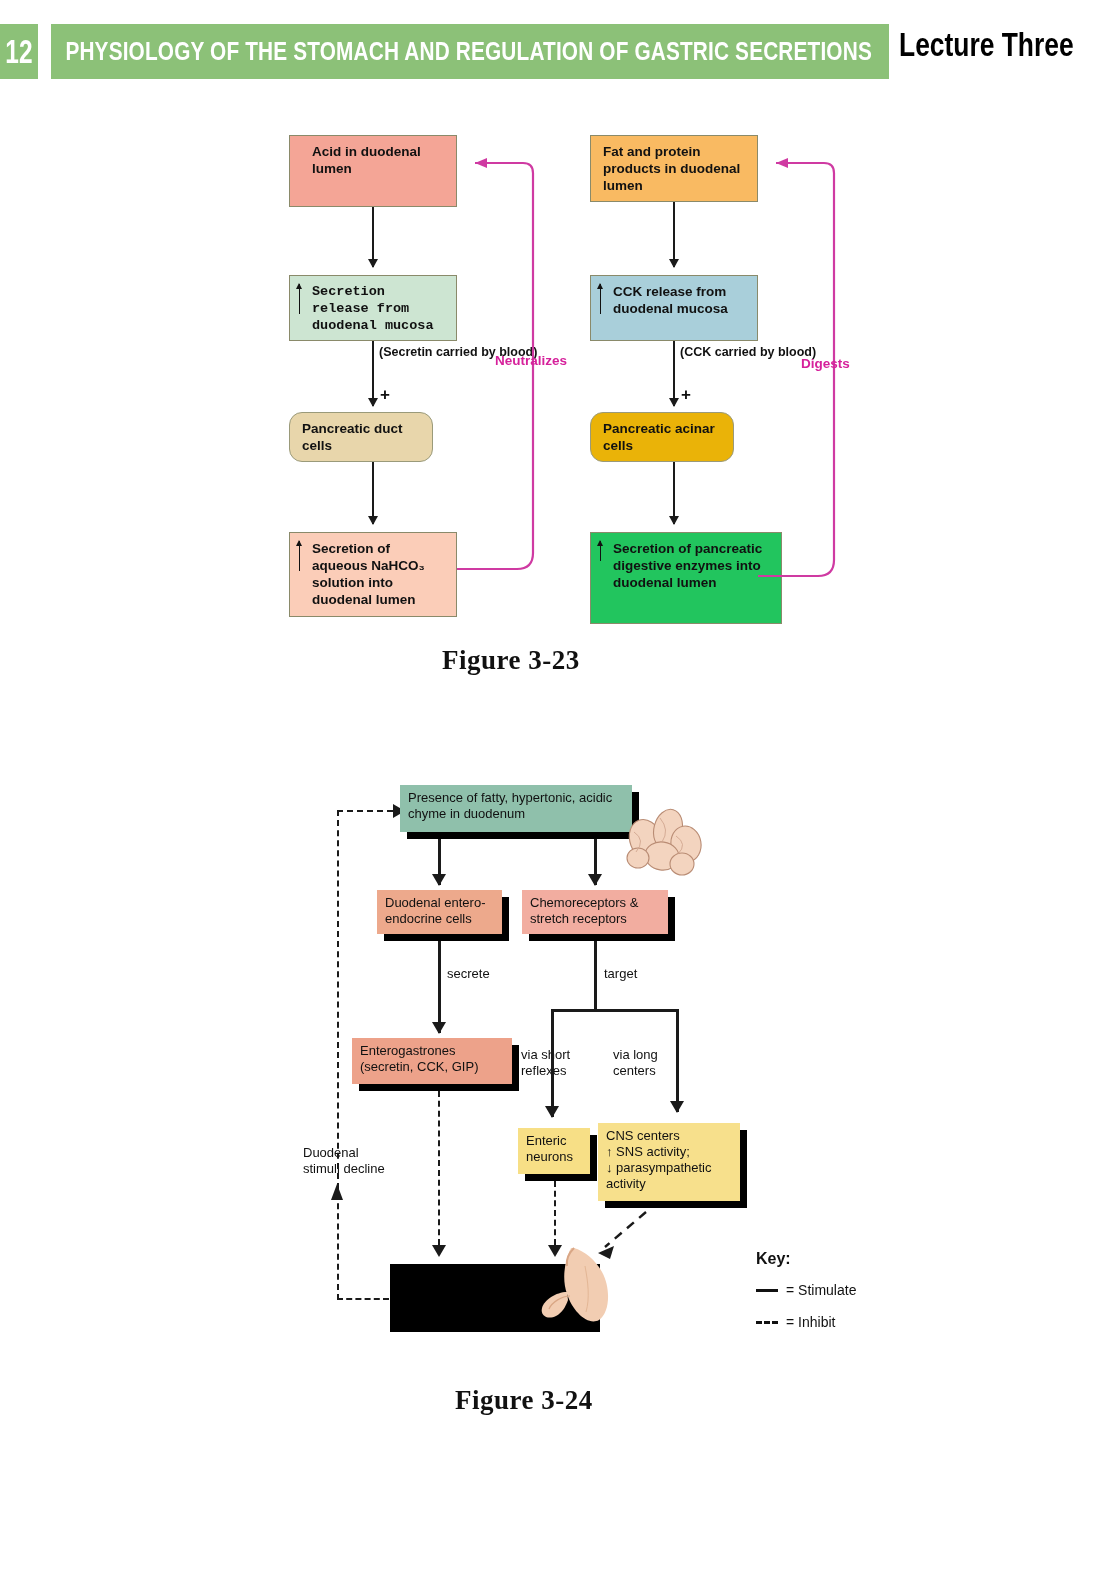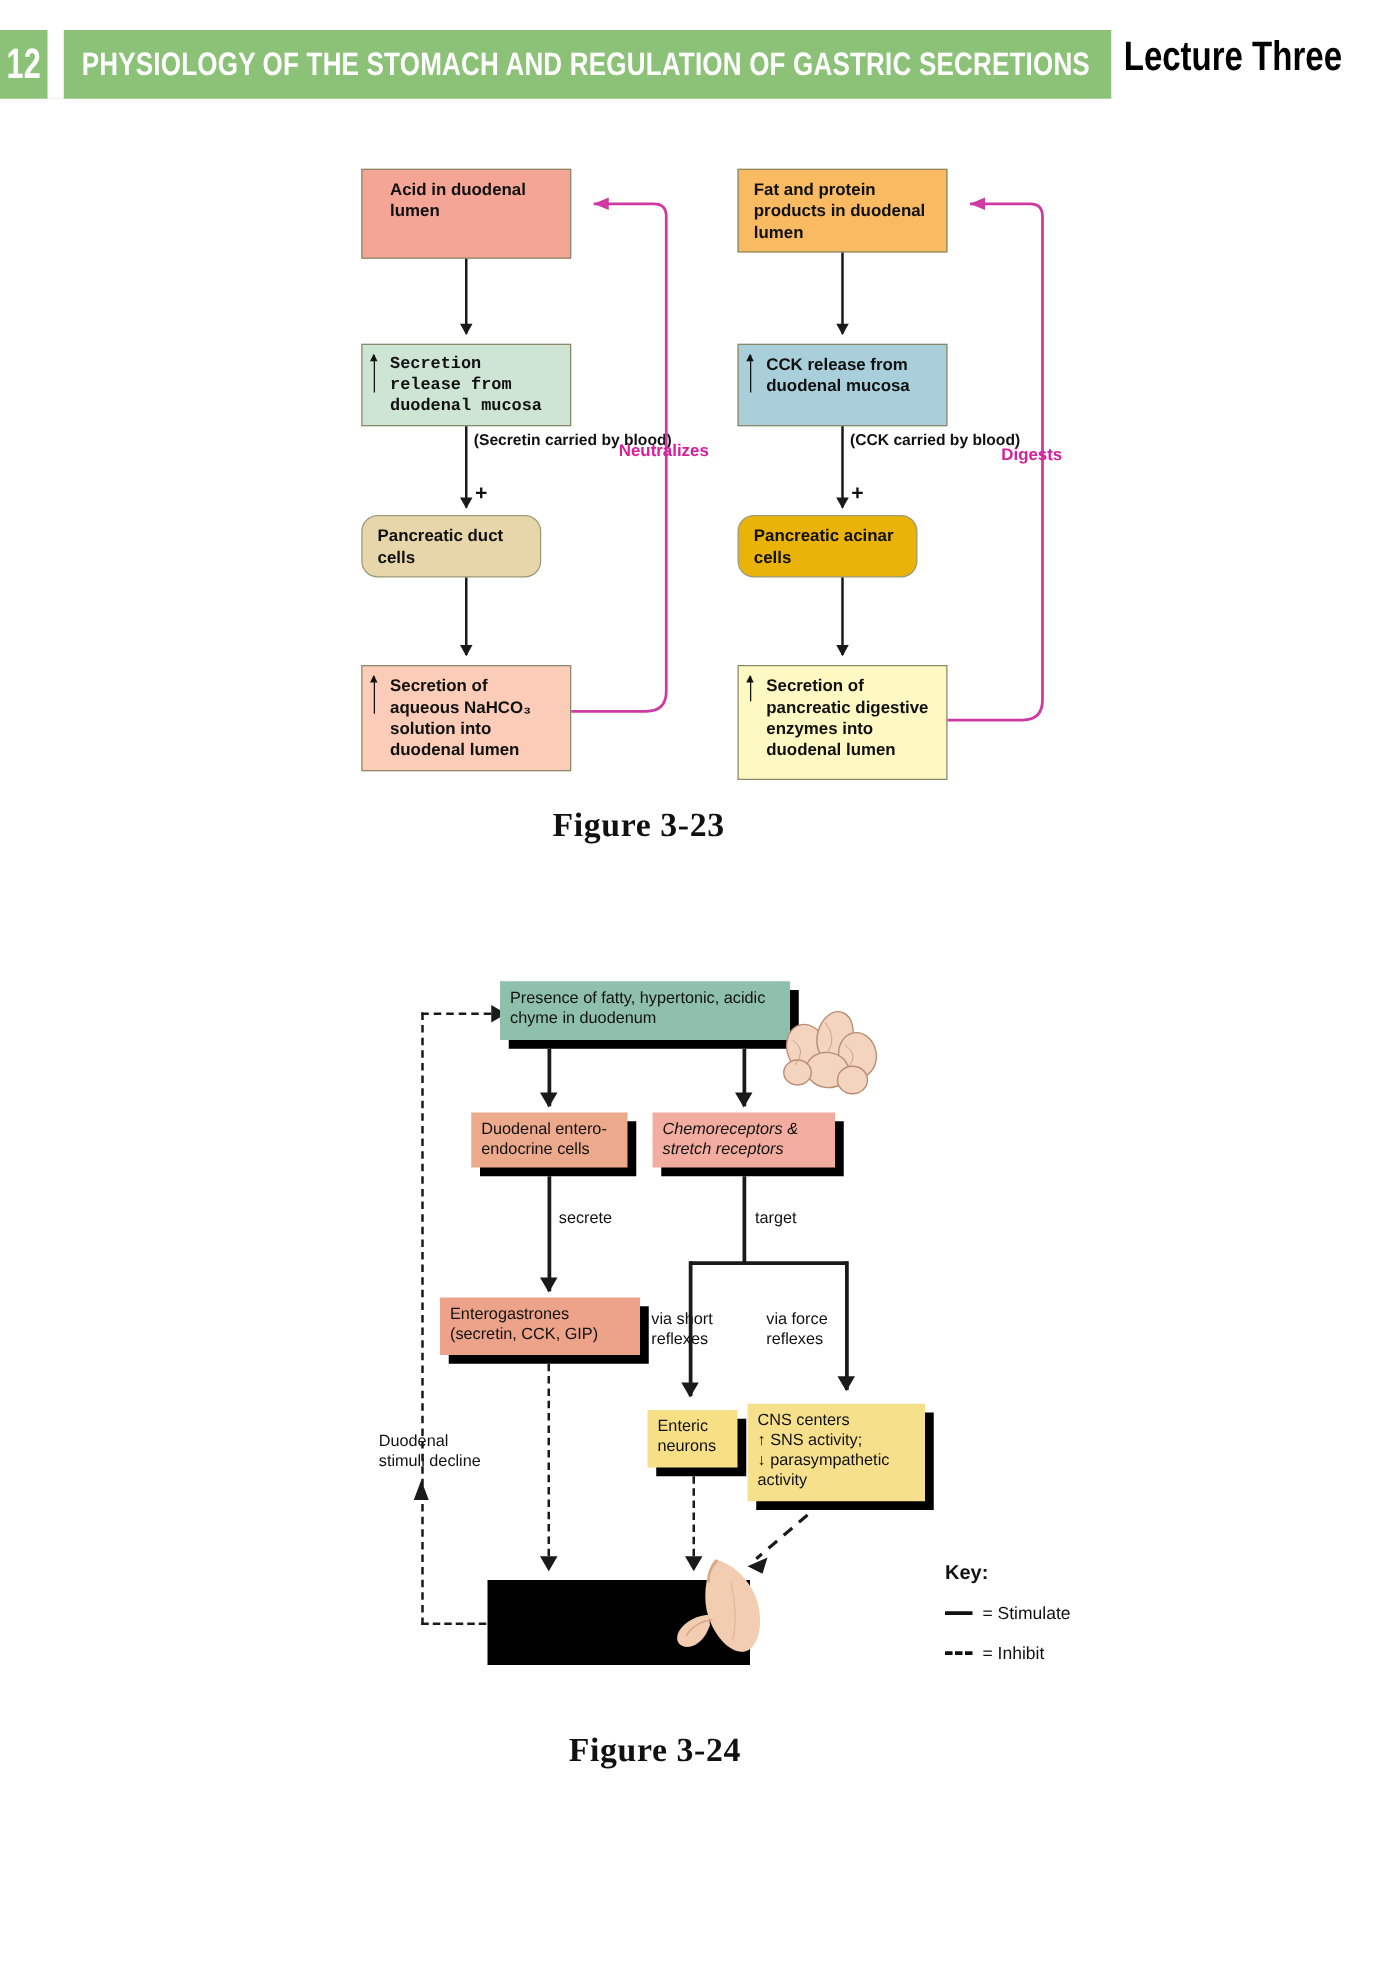--- a/index.html
+++ b/index.html
@@ -73,21 +73,21 @@
   }
   .f23box.nopad{padding-left:12px;}
   .f23box.round{border-radius:13px;border-color:#9a9a7a;}
   .bx-acid{left:277px;top:25px;width:168px;height:72px;background:#f4a596;}
   .bx-secretin{left:277px;top:165px;width:168px;height:66px;background:#cde5d2;font-family:Liberation Mono, monospace;}
   .bx-pduct{left:277px;top:302px;width:144px;height:50px;background:#e8d6ab;}
   .bx-nahco3{left:277px;top:422px;width:168px;height:85px;background:#fbcdb8;}
   .bx-fat{left:578px;top:25px;width:168px;height:67px;background:#f9ba62;}
   .bx-cck{left:578px;top:165px;width:168px;height:66px;background:#a9cfda;}
   .bx-pacinar{left:578px;top:302px;width:144px;height:50px;background:#eab308;}
-  .bx-enz{left:578px;top:422px;width:168px;height:92px;background:#fef9c3;}
+  .bx-enz{left:578px;top:422px;width:192px;height:92px;background:#22c55e;}
 
   .uparrow{
     position:absolute;left:9px;top:8px;width:1px;height:30px;background:#111;
   }
   .uparrow:before{
     content:"";position:absolute;left:-3px;top:-1px;
     border-left:3.5px solid transparent;border-right:3.5px solid transparent;
     border-bottom:6px solid #111;
   }
   .uparrow.short{height:20px;}
@@ -119,21 +119,21 @@
     font-size:13px;color:#111;line-height:1.22;
     padding:5px 8px 4px 8px;
     font-family:"Liberation Sans",sans-serif;
     z-index:3;
   }
   .sh{
     position:absolute;background:#000;z-index:1;
   }
   .g-chyme{left:400px;top:25px;width:232px;height:47px;background:#8fc0ab;}
   .p-duo{left:377px;top:130px;width:125px;height:44px;background:#eda98c;}
-  .p-chemo{left:522px;top:130px;width:146px;height:44px;background:#f2ada0;font-style:italic;}
+  .p-chemo{left:522px;top:130px;width:146px;height:44px;background:#f2ada0;}
   .p-entero{left:352px;top:278px;width:160px;height:46px;background:#eda28a;}
   .y-enteric{left:518px;top:368px;width:72px;height:46px;background:#f7df86;}
   .y-cns{left:598px;top:363px;width:142px;height:78px;background:#f7e08c;}
   .b-contract{left:383px;top:497px;width:210px;height:68px;background:#a9d4ef;color:#17305a;}
 
   .f24lbl{
     position:absolute;font-size:13px;color:#111;line-height:1.2;
     font-family:"Liberation Sans",sans-serif;white-space:nowrap;
   }
   .solid-arrow{position:absolute;width:2.5px;background:#1a1a1a;z-index:2;}
@@ -303,21 +303,21 @@
   <div class="f24lbl" style="left:447px;top:206px;">secrete</div>
 
   <div class="solid-arrow plain" style="left:594px;top:181px;height:70px;"></div>
   <div class="f24lbl" style="left:604px;top:206px;">target</div>
 
   <div class="solid-h" style="left:552px;top:249px;width:126px;"></div>
   <div class="solid-arrow" style="left:551px;top:249px;height:108px;"></div>
   <div class="solid-arrow" style="left:676px;top:249px;height:103px;"></div>
 
   <div class="f24lbl" style="left:521px;top:287px;line-height:1.25;white-space:normal;width:66px;">via short reflexes</div>
-  <div class="f24lbl" style="left:613px;top:287px;line-height:1.25;white-space:normal;width:66px;">via force reflexes</div>
+  <div class="f24lbl" style="left:613px;top:287px;line-height:1.25;white-space:normal;width:66px;">via long centers</div>
 
   <div class="f24box p-entero">
     <span>Enterogastrones (secretin, CCK, GIP)</span>
   </div>
 
   <div class="f24box y-enteric">
     <span>Enteric neurons</span>
   </div>
 
   <div class="f24box y-cns">

